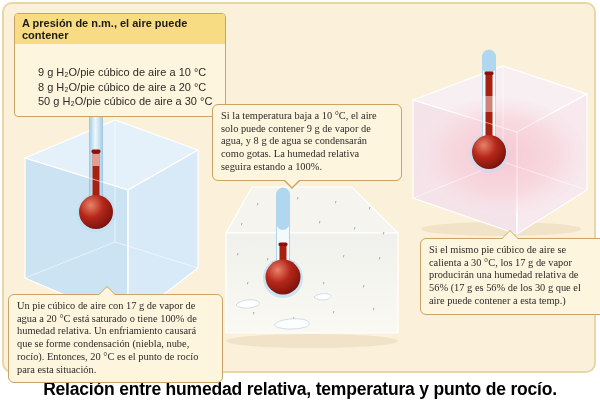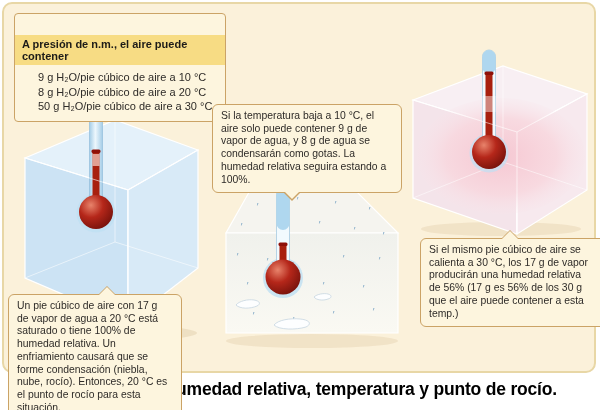--- a/index.html
+++ b/index.html
@@ -8,29 +8,29 @@
   }
   *{margin:0;padding:0;box-sizing:border-box;}
   body{background:#fff;font-family:"Liberation Sans",sans-serif;}
   .page{position:relative;width:600px;height:410px;background:#fff;overflow:hidden;}
   .panel{position:absolute;left:2px;top:2px;width:594px;height:371px;background:var(--panel-bg);
          border:2px solid var(--panel-border);border-radius:10px;}
   .cube-svg{position:absolute;}
   .info-box{position:absolute;left:14px;top:13px;width:212px;background:var(--box-bg);
             border:1px solid var(--box-border);border-radius:4px;overflow:hidden;z-index:3;}
   .info-header{background:var(--header-bg);color:#1d1b18;font-weight:bold;font-size:11px;
-               padding:3px 6px 3px 7px;margin-top:21px;}
-  .info-body{padding:5px 4px 7px 23px;}
+               padding:3px 6px 3px 7px;}
+  .info-body{padding:21px 4px 7px 23px;}
   .info-line{font-size:11px;line-height:14.5px;color:var(--text);}
   .callout{position:absolute;background:var(--box-bg);border:1px solid var(--box-border);
            border-radius:6px;padding:5px 11px 6px 8px;font-size:10.4px;line-height:12.7px;
-           color:var(--text);z-index:3;}
+           color:var(--text);z-index:3;font-family:Liberation Serif, serif;}
   .callout-mid{left:212px;top:104px;width:190px;}
   .callout-right{left:420px;top:238px;width:186px;}
-  .callout-bl{left:8px;top:294px;width:174px;}
+  .callout-bl{left:8px;top:294px;width:215px;}
   .notch{position:absolute;width:0;height:0;}
   .notch-down{bottom:-9px;border-left:9px solid transparent;border-right:9px solid transparent;
               border-top:9px solid var(--box-border);}
   .notch-down::after{content:"";position:absolute;left:-8px;top:-10px;border-left:8px solid transparent;
               border-right:8px solid transparent;border-top:8px solid var(--box-bg);}
   .notch-up{top:-9px;border-left:9px solid transparent;border-right:9px solid transparent;
               border-bottom:9px solid var(--box-border);}
   .notch-up::after{content:"";position:absolute;left:-8px;top:1px;border-left:8px solid transparent;
               border-right:8px solid transparent;border-bottom:8px solid var(--box-bg);}
   .caption{position:absolute;left:0;top:379px;width:600px;text-align:center;color:var(--caption-text);

